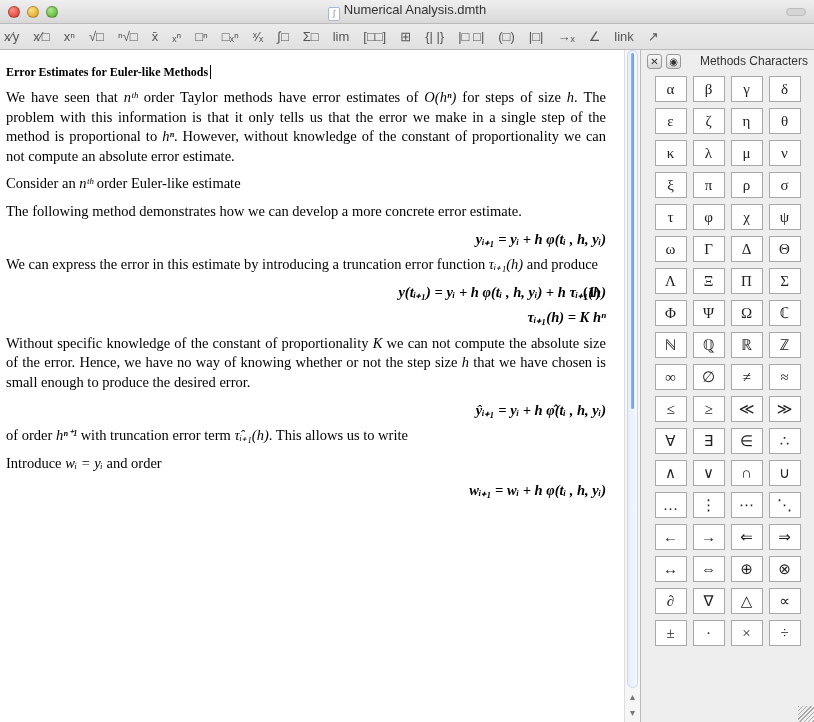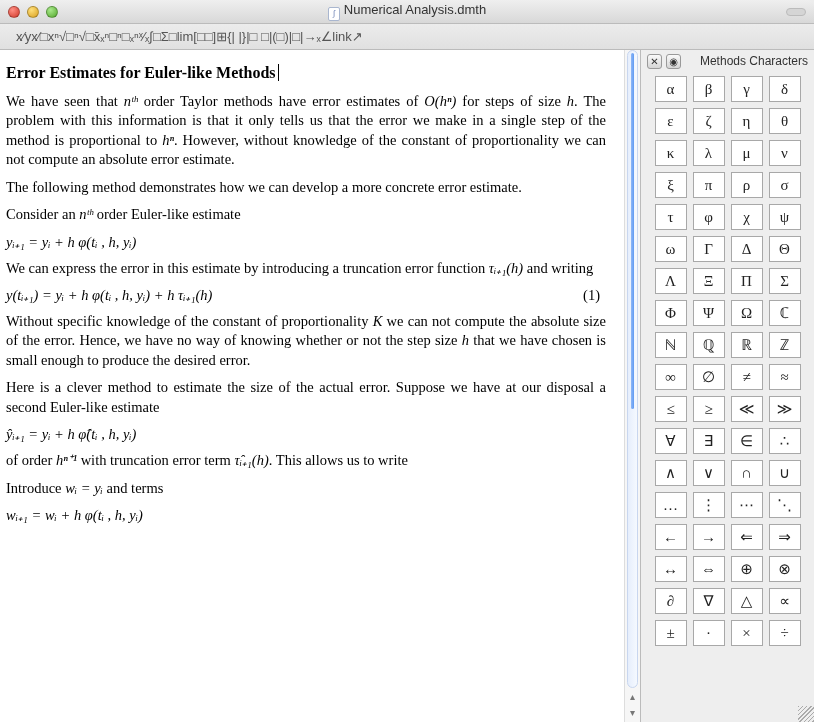--- a/index.html
+++ b/index.html
@@ -10,32 +10,32 @@
 .traffic { display: flex; gap: 7px; }
 .traffic .dot { width: 12px; height: 12px; border-radius: 50%; border: 0.5px solid rgba(0,0,0,.25); }
 .dot.red { background: radial-gradient(circle at 35% 30%, #ff8f84, #d0382a); }
 .dot.yellow { background: radial-gradient(circle at 35% 30%, #ffe07a, #d9a020); }
 .dot.green { background: radial-gradient(circle at 35% 30%, #a9e98c, #53a82c); }
 .titlebar .title { position: absolute; left: 0; right: 0; text-align: center; font: 13px "Lucida Grande", sans-serif; color: #333; pointer-events: none; }
 .titlebar .title-icon { display:inline-block; width:12px; height:14px; border:1px solid #a9b6cf; background:#fff; vertical-align:-2px; margin-right:4px; border-radius:2px; font-size:8px; line-height:12px; color:#6a7fb3;}
 .lozenge { margin-left: auto; width:20px; height:8px; border-radius:4px; background:#d5d5d5; border:1px solid #bbb; }
 
 
-.toolbar { height: 26px; background: linear-gradient(#ececec,#e0e0e0); border-bottom: 1px solid #bbb; display:flex; align-items:center; padding:0 16px; }
+.toolbar { height: 26px; background: linear-gradient(#ececec,#e0e0e0); border-bottom: 1px solid #bbb; display:flex; align-items:center; padding:0 4px; gap:14px; }
 .toolbar .tool { font: 13px/1 "Lucida Grande", sans-serif; color:#555; cursor:pointer; user-select:none; }
 
 .main { position:absolute; top:50px; left:0; right:0; bottom:0; display:flex; }
 
 
 .docwrap { flex:1; position:relative; background:#fff; display:flex; }
 .doc { flex:1; padding:12px 18px 6px 6px; font-size:14.5px; color:#000; line-height:1.35; text-align:left; overflow:hidden; }
-.doc h3 { font-size:16px; font-weight:bold; margin-bottom:8px; display:inline-block; }
+.doc h3 { font-size:12px; font-weight:bold; margin-bottom:8px; display:inline-block; }
 .doc h3::after { content:""; border-right:1px solid #000; margin-left:2px; }
 .doc p { margin-bottom:8px; text-align:justify; }
-.doc .eq { text-align:left; font-style:italic; margin:6px 0; position:relative; }
+.doc .eq { text-align:right; font-style:italic; margin:6px 0; position:relative;font-weight:bold; }
 .doc .eqnum { position:absolute; right:6px; font-style:normal; }
 
 
 .vscroll { width:16px; background:#f6f6f6; border-left:1px solid #ddd; position:relative; }
 .vscroll .track { position:absolute; top:0; left:2px; right:2px; bottom:34px; background:linear-gradient(90deg,#e6eefc,#f5f9ff); border:1px solid #c8d6ef; border-radius:6px; }
 .vscroll .thumb { position:absolute; top:2px; left:3px; right:3px; height:56%; background:linear-gradient(90deg,#8fb8f7,#5f9af2); border-radius:6px; }
 .vscroll .down,.vscroll .up2 { position:absolute; left:0; right:0; height:16px; font:10px/16px sans-serif; text-align:center; color:#777; }
 .vscroll .up2 { bottom:17px; } .vscroll .down { bottom:1px; }
 .resize { position:absolute; right:0; bottom:0; width:16px; height:16px; background:repeating-linear-gradient(135deg,#aaa,#aaa 1px,transparent 1px,transparent 3px); }
 
@@ -92,51 +92,51 @@
 
 <div class="main">
   <div class="docwrap">
     <div class="doc">
       <h3>Error Estimates for Euler-like Methods</h3>
 
       <p>
         <span>We have seen that </span><span class="it"><span>nᵗʰ</span></span><span> order Taylor methods have error estimates of </span><span class="it">O(hⁿ)</span><span> for steps of size </span><span class="it">h</span><span>. The problem with this information is that it only tells us that the error we make in a single step of the method is proportional to </span><span class="it">hⁿ</span><span>. However, without knowledge of the constant of proportionality we can not compute an absolute error estimate.</span>
       </p>
 
+      <p>
+        <span>Consider an </span><span class="it">nᵗʰ</span><span> order Euler-like estimate</span>
+      </p>
+
       <p>The following method demonstrates how we can develop a more concrete error estimate.</p>
 
-      <p>
-        <span>Consider an </span><span class="it">nᵗʰ</span><span> order Euler-like estimate</span>
-      </p>
-
       <div class="eq"><span class="it">yᵢ₊₁ = yᵢ + h φ(tᵢ , h, yᵢ)</span></div>
 
       <p>
-        <span>We can express the error in this estimate by introducing a truncation error function </span><span class="it">τᵢ₊₁(h)</span><span> and writing</span>
+        <span>We can express the error in this estimate by introducing a truncation error function </span><span class="it">τᵢ₊₁(h)</span><span> and produce</span>
       </p>
 
       <div class="eq"><span class="it">y(tᵢ₊₁) = yᵢ + h φ(tᵢ , h, yᵢ) + h τᵢ₊₁(h)</span><span class="eqnum">(1)</span></div>
 
 
+      <div class="eq"><span class="it">τᵢ₊₁(h) = K hⁿ</span></div>
 
       <p>
         <span>Without specific knowledge of the constant of proportionality </span><span class="it">K</span><span> we can not compute the absolute size of the error. Hence, we have no way of knowing whether or not the step size </span><span class="it">h</span><span> that we have chosen is small enough to produce the desired error.</span>
       </p>
 
-      <p>Here is a clever method to estimate the size of the actual error. Suppose we have at our disposal a second Euler-like estimate</p>
 
       <div class="eq"><span class="it">ŷᵢ₊₁ = yᵢ + h φ̂(tᵢ , h, yᵢ)</span></div>
 
       <p>
         <span>of order </span><span class="it">hⁿ⁺¹</span><span> with truncation error term </span><span class="it">τ̂ᵢ₊₁(h)</span><span>. This allows us to write</span>
       </p>
 
 
       <p>
-        <span>Introduce </span><span class="it">wᵢ = yᵢ</span><span> and terms</span>
+        <span>Introduce </span><span class="it">wᵢ = yᵢ</span><span> and order</span>
       </p>
 
       <div class="eq"><span class="it">wᵢ₊₁ = wᵢ + h φ(tᵢ , h, yᵢ)</span></div>
     </div>
 
     <div class="vscroll">
       <div class="track">
           <div class="thumb"></div>
         </div>
       <div class="up2">▴</div>

